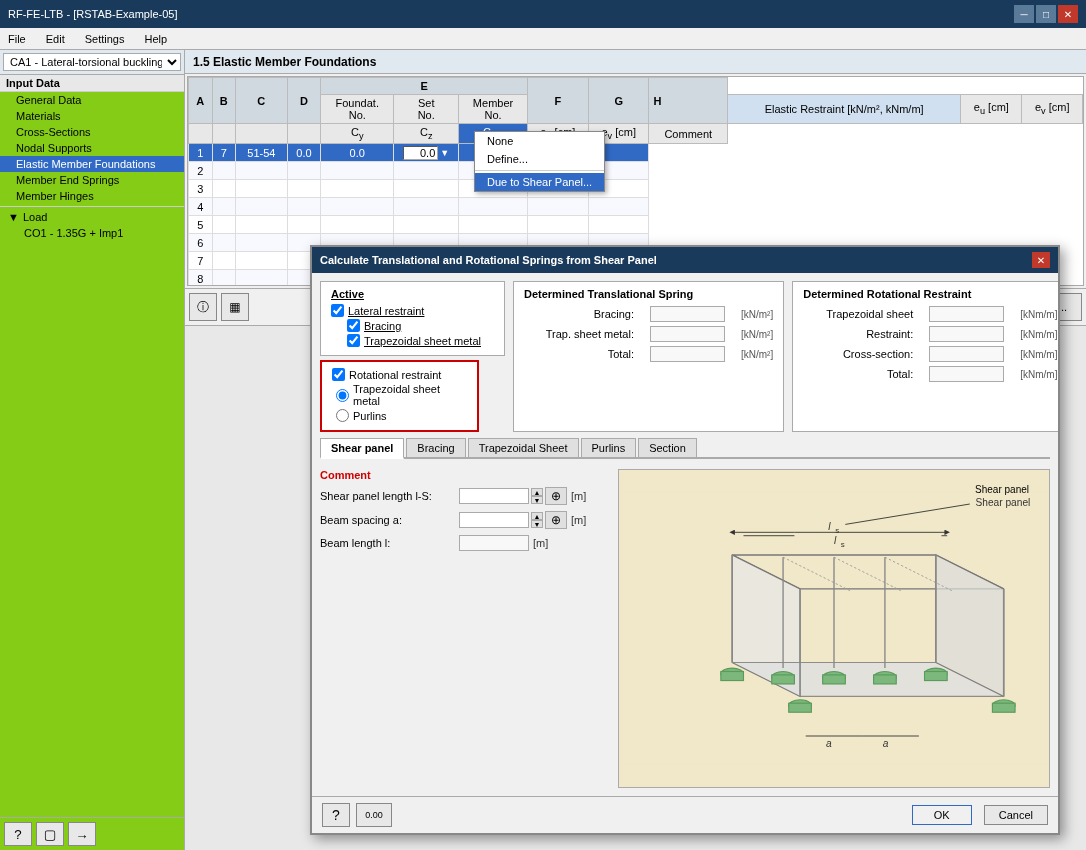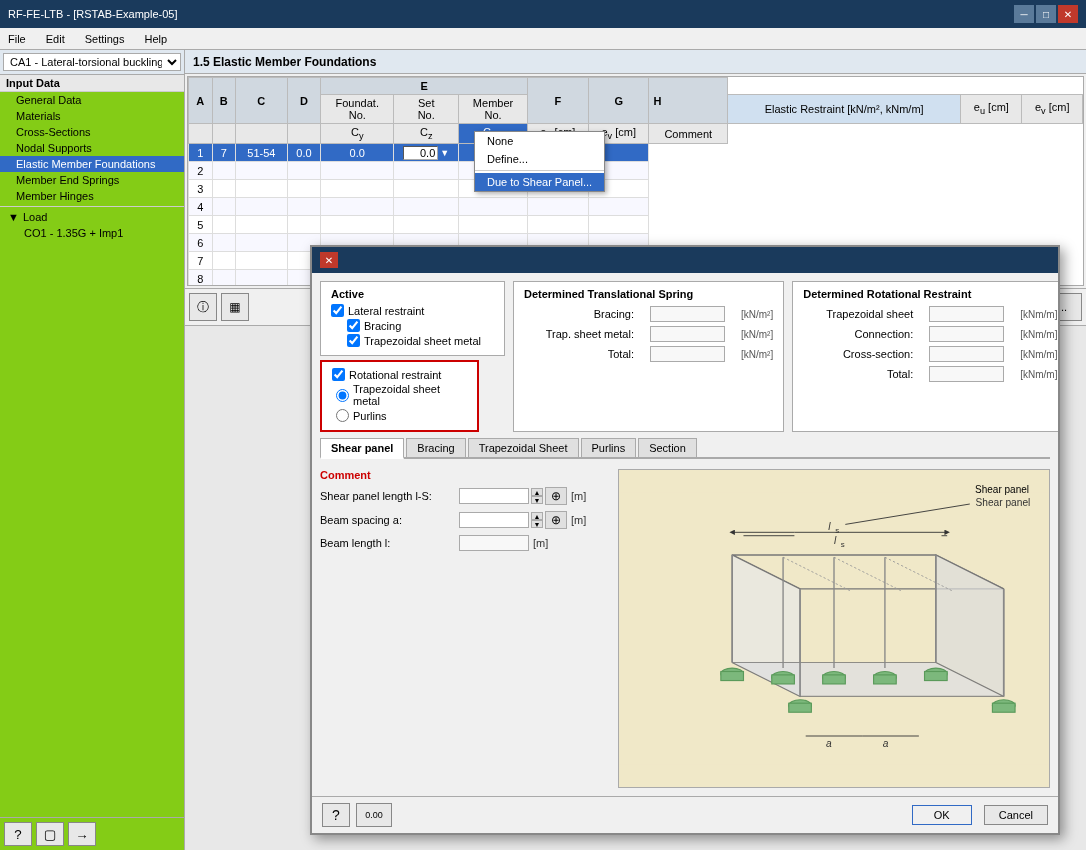--- a/index.html
+++ b/index.html
@@ -222,20 +222,21 @@
     
     .dialog-top-section {
       display: flex;
       gap: 8px;
     }
     .active-box {
       border: 1px solid #aaa;
       padding: 6px 10px;
       background: white;
       width: 185px;
+      text-decoration: underline;
     }
     .active-box-title {
       font-size: 11px;
       font-weight: bold;
       margin-bottom: 4px;
     }
     .checkbox-item {
       display: flex;
       align-items: center;
       gap: 4px;
@@ -692,20 +693,21 @@
       <button class="calc-btn">Calculation</button>
       <button class="calc-btn">Details...</button>
     </div>
 
     <div style="flex:1; background:#e8e8e8; border-top:1px solid #aaa; padding:4px; overflow:hidden; position:relative;">
     </div>
   </div>
 
   <div class="dialog-container">
     <div class="dialog-title-bar">
+      <span class="dialog-title">Calculate Translational and Rotational Springs from Shear Panel</span>
       <button class="dialog-close-btn">✕</button>
     </div>
 
     <div class="dialog-content">
 
       <div class="dialog-top-section">
 
         <div style="display:flex;flex-direction:column;gap:4px;">
           <div class="active-box">
             <div class="active-box-title">Active</div>
@@ -759,21 +761,21 @@
         </div>
 
         <div class="spring-panel">
           <div class="spring-panel-title">Determined Rotational Restraint</div>
           <div class="spring-row">
             <span class="spring-label">Trapezoidal sheet</span>
             <input class="spring-input" type="text" value="" style="">
             <span class="spring-unit">[kNm/m]</span>
           </div>
           <div class="spring-row">
-            <span class="spring-label">Connection:</span>
+            <span class="spring-label">Restraint:</span>
             <input class="spring-input" type="text" style="">
             <span class="spring-unit">[kNm/m]</span>
           </div>
           <div class="spring-row">
             <span class="spring-label">Cross-section:</span>
             <input class="spring-input" type="text" style="">
             <span class="spring-unit">[kNm/m]</span>
           </div>
           <div class="spring-row">
             <span class="spring-label">Total:</span>

